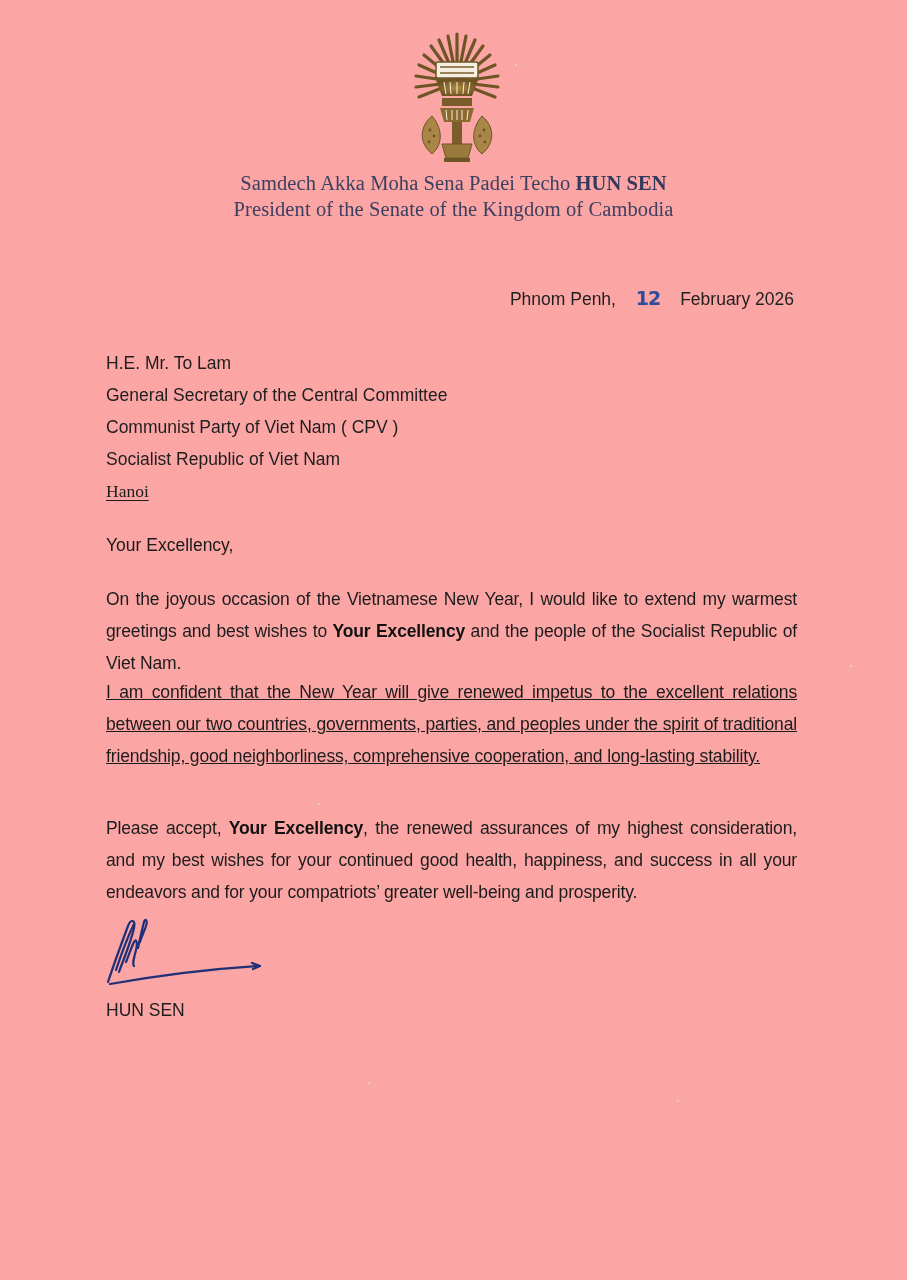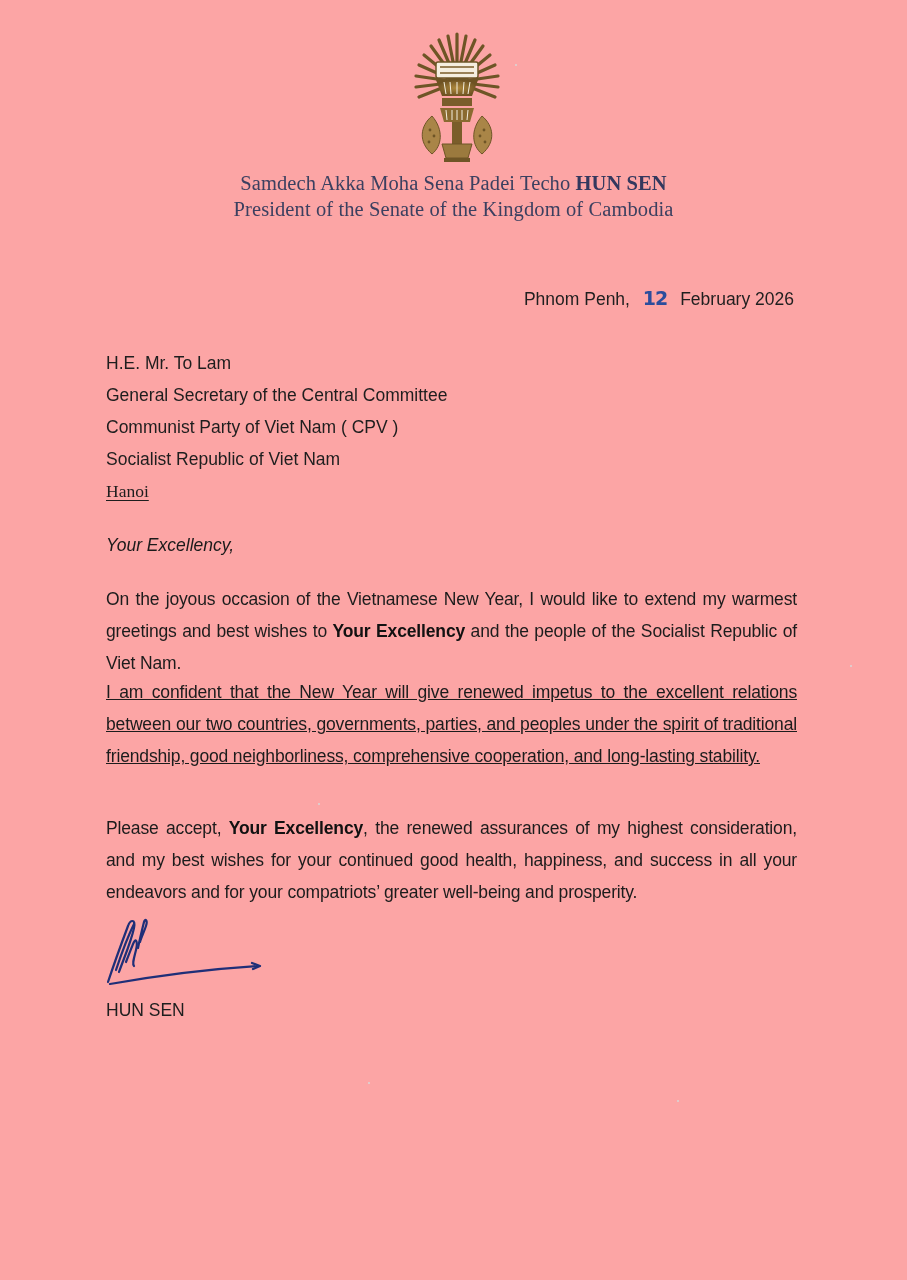--- a/index.html
+++ b/index.html
@@ -54,21 +54,21 @@
     top: 287px;
     font-size: 17.5px;
     color: #1f1f1f;
     white-space: nowrap;
   }
   .dateline .handwritten-day {
     font-family: "DejaVu Sans", sans-serif;
     font-weight: bold;
     color: #2b4d9c;
     font-size: 19px;
-    margin: 0 8px;
+    margin: 0 15px;
     letter-spacing: -1px;
   }
   
   .recipient {
     position: absolute;
     left: 106px;
     top: 347px;
     font-size: 17.5px;
     line-height: 32px;
     color: #1e1e1e;
@@ -79,21 +79,20 @@
     text-underline-offset: 3px;
     font-family: Liberation Serif, serif;
   }
   
   .salutation {
     position: absolute;
     left: 106px;
     top: 535px;
     font-size: 17.5px;
     color: #1a1a1a;
-    font-style: italic;
   }
   .body-text {
     position: absolute;
     left: 106px;
     width: 691px;
     font-size: 17.5px;
     line-height: 32px;
     color: #1c1c1c;
     text-align: justify;
     letter-spacing: -0.15px;

